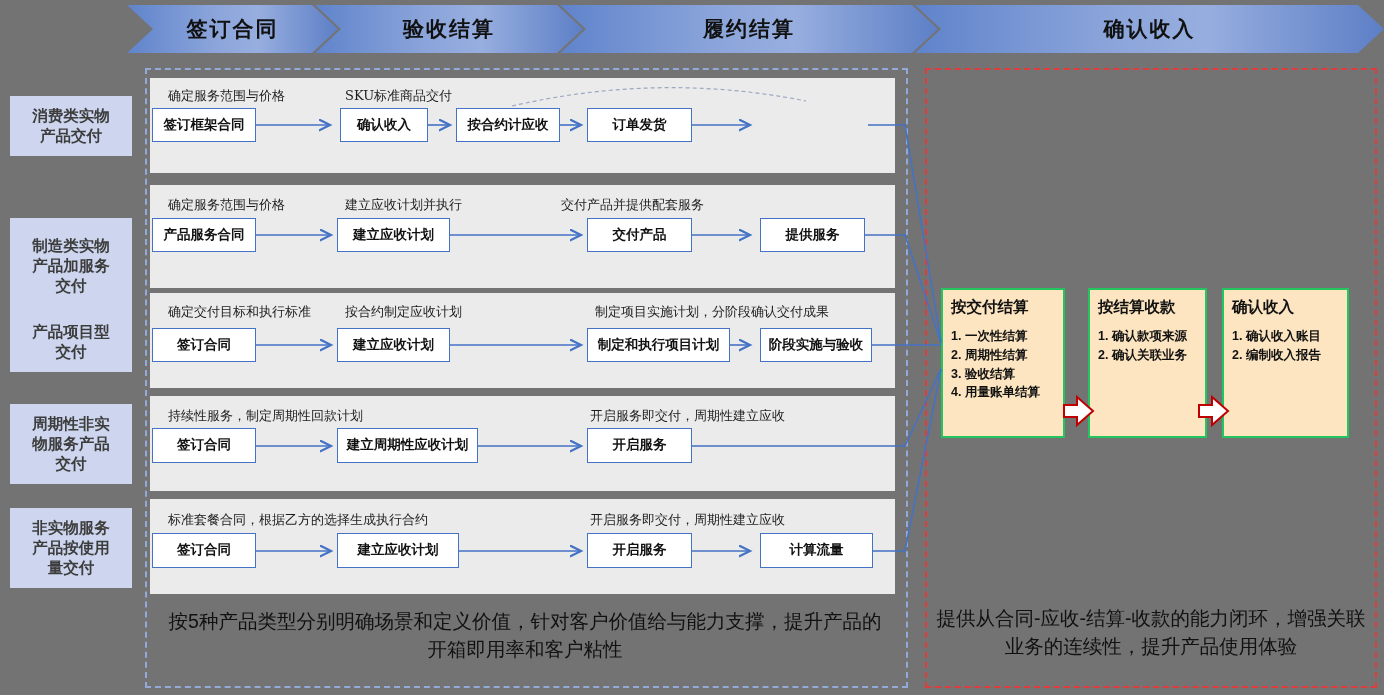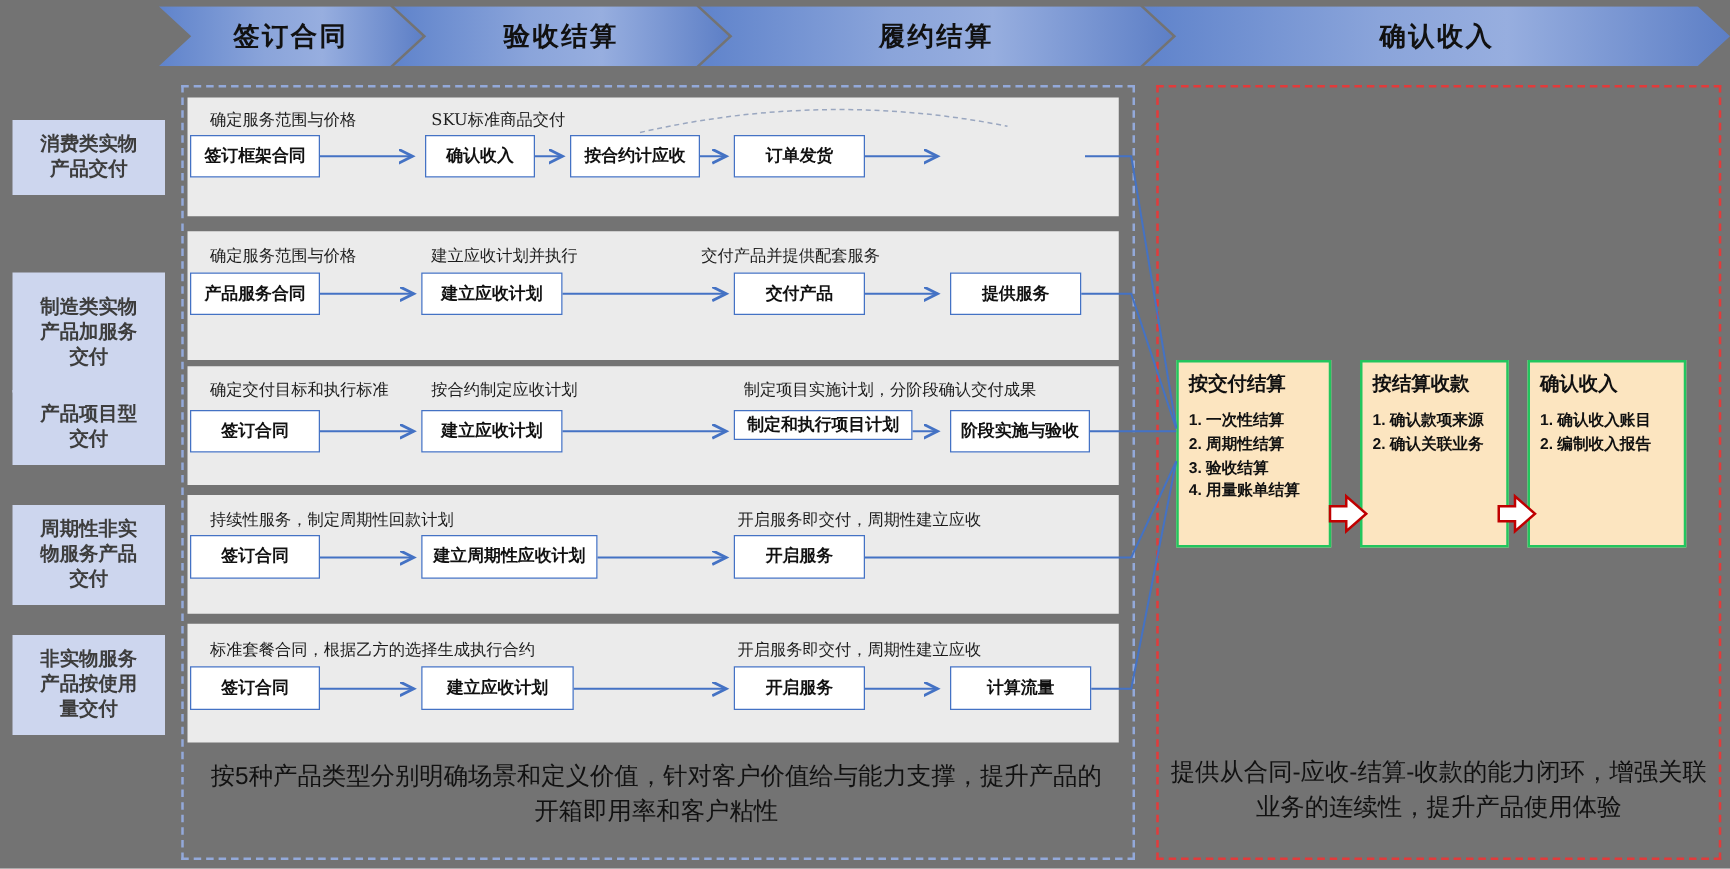--- a/index.html
+++ b/index.html
@@ -91,21 +91,21 @@
   <div class="fbox" style="left:152px;top:218px;width:104px;height:34px;">产品服务合同</div>
   <div class="fbox" style="left:337px;top:218px;width:113px;height:34px;">建立应收计划</div>
   <div class="fbox" style="left:587px;top:218px;width:105px;height:34px;">交付产品</div>
   <div class="fbox" style="left:760px;top:218px;width:105px;height:34px;">提供服务</div>
 
   <div class="ann" style="left:168px;top:303px;">确定交付目标和执行标准</div>
   <div class="ann" style="left:345px;top:303px;">按合约制定应收计划</div>
   <div class="ann" style="left:595px;top:303px;">制定项目实施计划，分阶段确认交付成果</div>
   <div class="fbox" style="left:152px;top:328px;width:104px;height:34px;">签订合同</div>
   <div class="fbox" style="left:337px;top:328px;width:113px;height:34px;">建立应收计划</div>
-  <div class="fbox" style="left:587px;top:328px;width:143px;height:24px;">制定和执行项目计划</div>
+  <div class="fbox" style="left:587px;top:328px;width:143px;height:34px;">制定和执行项目计划</div>
   <div class="fbox" style="left:760px;top:328px;width:112px;height:34px;">阶段实施与验收</div>
 
   <div class="ann" style="left:168px;top:407px;">持续性服务，制定周期性回款计划</div>
   <div class="ann" style="left:590px;top:407px;">开启服务即交付，周期性建立应收</div>
   <div class="fbox" style="left:152px;top:428px;width:104px;height:35px;">签订合同</div>
   <div class="fbox" style="left:337px;top:428px;width:141px;height:35px;">建立周期性应收计划</div>
   <div class="fbox" style="left:587px;top:428px;width:105px;height:35px;">开启服务</div>
 
   <div class="ann" style="left:168px;top:511px;">标准套餐合同，根据乙方的选择生成执行合约</div>
   <div class="ann" style="left:590px;top:511px;">开启服务即交付，周期性建立应收</div>

